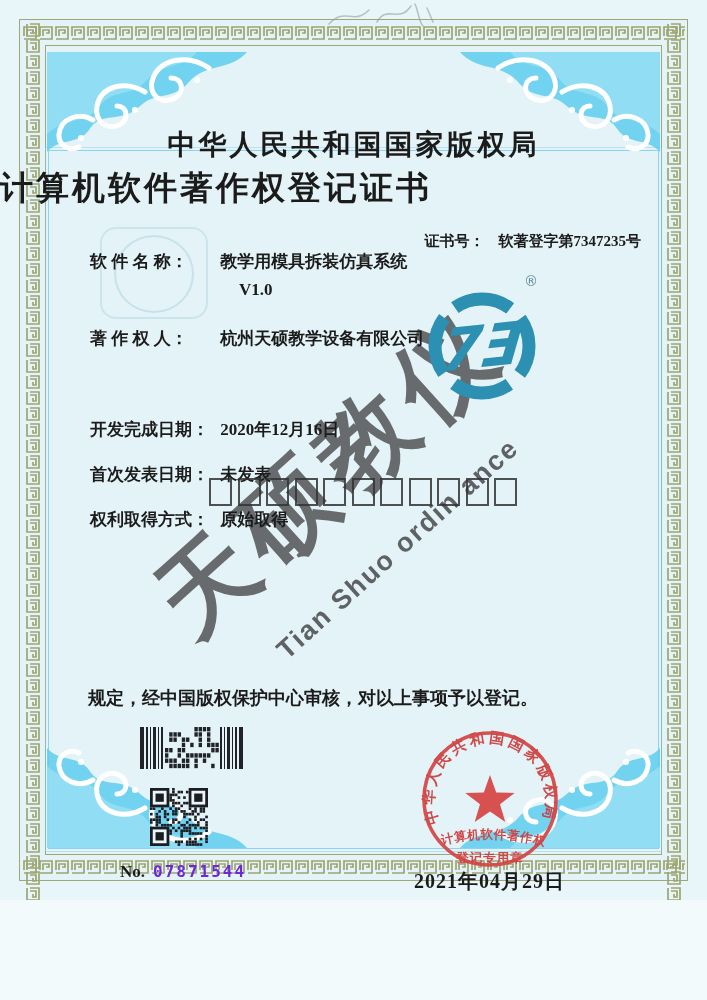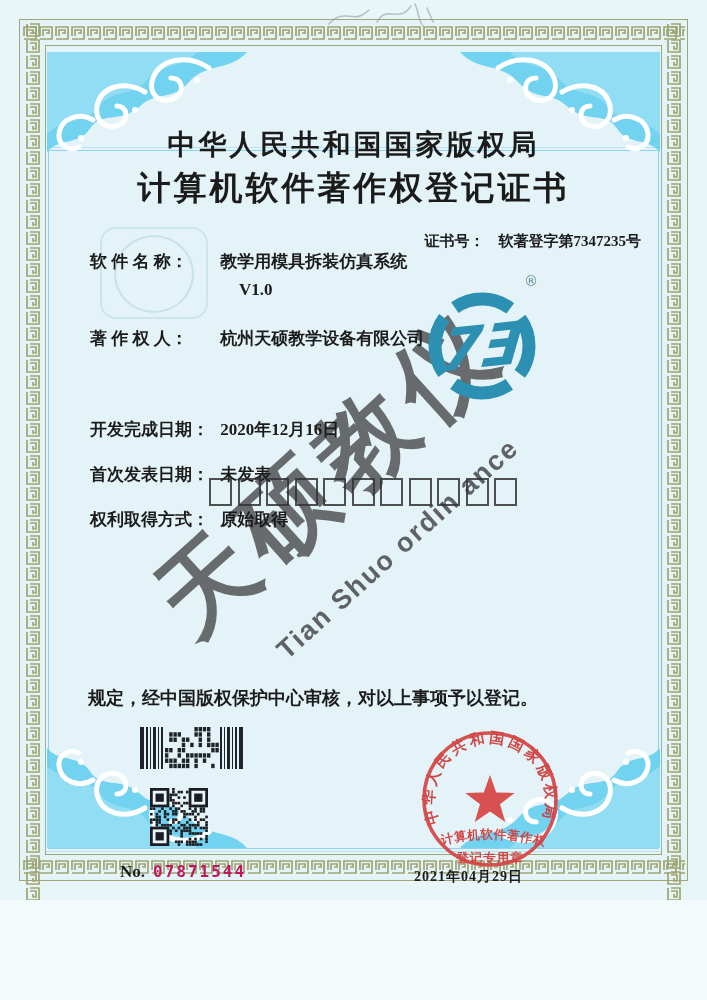--- a/index.html
+++ b/index.html
@@ -23,21 +23,21 @@
     border:1.2px solid rgba(130,207,238,.9);
     outline:1px solid rgba(130,207,238,.45);outline-offset:2px;
   }
   .corner{position:absolute;width:200px;height:100px;}
   #corner-tl{left:47px;top:52px;}
   #corner-tr{right:47px;top:52px;transform:scaleX(-1);}
   #corner-bl{left:47px;bottom:52px;transform:scaleY(-1);}
   #corner-br{right:47px;bottom:52px;transform:scale(-1,-1);}
   
   .authority{position:absolute;left:0;right:0;top:126px;text-align:center;font-size:28px;font-weight:900;letter-spacing:3px;}
-  .cert-title{position:absolute;left:0;right:0;top:166px;text-align:center;font-size:33px;font-weight:900;letter-spacing:3px;}
+  .cert-title{position:absolute;left:0;right:0;top:166px;font-size:33px;font-weight:900;letter-spacing:3px;}
   .certno{position:absolute;right:66px;top:232px;font-size:15px;font-weight:700;}
   .certno .v{margin-left:14px;}
   
   .frow{position:absolute;left:90px;font-size:17px;font-weight:700;white-space:nowrap;}
   .frow .lab{display:inline-block;min-width:126px;}
   .frow .val{display:inline-block;}
   #v2{position:absolute;left:216px;top:280px;font-size:17px;font-weight:700;margin-left:23px;}
   
   .stmt{position:absolute;left:88px;width:545px;font-size:18px;font-weight:700;}
   
@@ -54,23 +54,23 @@
   
   #tofu{position:absolute;left:209px;top:478px;white-space:nowrap;}
   #tofu .box{display:inline-block;width:19px;height:24px;border:2px solid rgba(50,50,52,.85);margin-right:5.5px;vertical-align:top;}
   
   #logo{position:absolute;left:412px;top:266px;}
   #ghost{position:absolute;left:100px;top:227px;width:104px;height:88px;border:2px solid rgba(175,211,222,.45);border-radius:16px;}
   #ghost .c{position:absolute;left:12px;top:6px;width:76px;height:74px;border:2px solid rgba(175,211,222,.55);border-radius:50%;}
   #barcode{position:absolute;left:140px;top:727px;}
   #qrcode{position:absolute;left:150px;top:788px;}
   .serial{position:absolute;left:120px;top:862px;font-size:17px;font-weight:700;}
-  .serial .num{font-family:"DejaVu Sans Mono","Liberation Mono",monospace;font-weight:700;color:#be185d;letter-spacing:2px;font-size:16px;margin-left:8px;}
+  .serial .num{font-family:"DejaVu Sans Mono","Liberation Mono",monospace;font-weight:700;color:#6d28d9;letter-spacing:2px;font-size:16px;margin-left:8px;}
   #seal{position:absolute;left:404px;top:713px;opacity:.92;}
-  .issue-date{position:absolute;left:414px;top:868px;font-size:14px;font-weight:900;letter-spacing:1px;}
+  .issue-date{position:absolute;left:414px;top:868px;font-size:20px;font-weight:900;letter-spacing:1px;}
   #handwriting{position:absolute;left:315px;top:0px;opacity:.55;}
 </style>
 </head>
 <body>
 
 <div id="cert">
 
   <div class="frame-outer"></div>
   <div class="strip" id="strip-top">
       <svg width="680" height="22">

